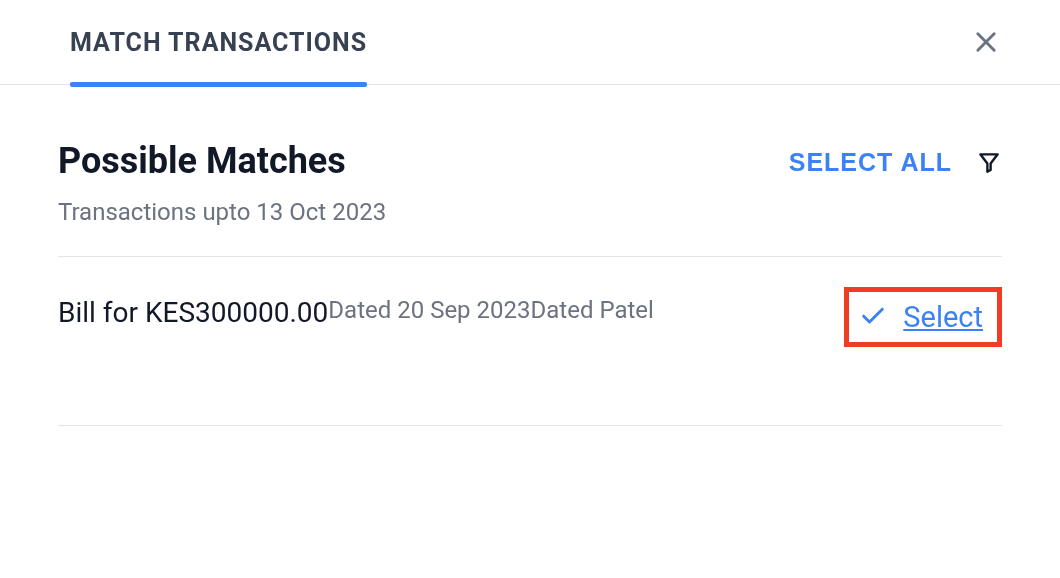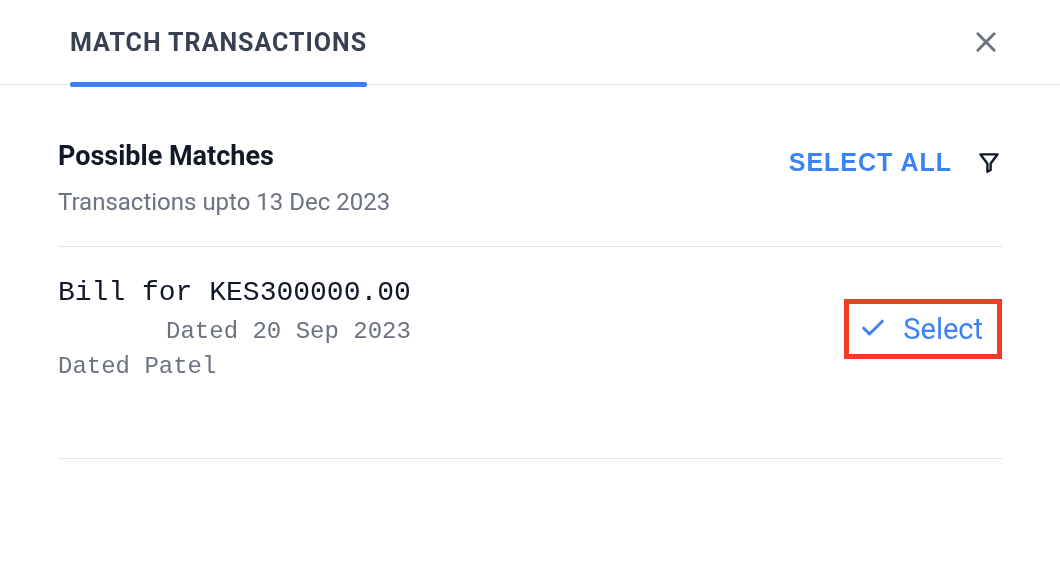--- a/index.html
+++ b/index.html
@@ -60,21 +60,21 @@
     .header-row {
       display: flex;
       align-items: flex-start;
       justify-content: space-between;
     }
     .header-left {
       display: flex;
       flex-direction: column;
     }
     .page-title {
-      font-size: 27px;
+      font-size: 36px;
       font-weight: 700;
       color: #111827;
       margin-bottom: 16px;
     }
     .subtitle {
       font-size: 24px;
       color: #6b7280;
       font-weight: 400;
     }
     .header-right {
@@ -105,22 +105,21 @@
     }
     .match-item {
       display: flex;
       align-items: center;
       justify-content: space-between;
       padding: 30px 0 78px 0;
       border-bottom: 1px solid #e4e4e4;
     }
     .match-left {
       display: flex;
-      flex-direction: column;
-      font-family: Liberation Mono, monospace;
+      flex-direction: row;
     }
     .match-title {
       font-size: 28px;
       color: #111827;
       font-weight: 400;
       margin-bottom: 10px;
     }
     .match-date {
       font-size: 24px;
       color: #6b7280;
@@ -139,40 +138,41 @@
       gap: 16px;
       cursor: pointer;
     }
     .select-btn-wrapper .check {
       color: #3b82f6;
     }
     .select-btn-text {
       font-size: 29px;
       color: #3b82f6;
       font-weight: 400;
+      text-decoration: underline;
     }
   </style>
 </head>
 <body>
 
 <div class="tab-bar">
   <div class="tab active">MATCH TRANSACTIONS</div>
   <div class="close-btn">
     <svg width="28" height="28" viewBox="0 0 24 24" fill="none" stroke="currentColor" stroke-width="2.5" stroke-linecap="round">
       <line x1="5" y1="5" x2="19" y2="19"></line>
       <line x1="19" y1="5" x2="5" y2="19"></line>
     </svg>
   </div>
 </div>
 
 <div class="content">
   <div class="header-row">
     <div class="header-left">
       <div class="page-title">Possible Matches</div>
-      <div class="subtitle">Transactions upto 13 Dec 2023</div>
+      <div class="subtitle">Transactions upto 13 Oct 2023</div>
     </div>
     <div class="header-right">
       <button class="select-all-btn">SELECT ALL</button>
       <div class="filter-btn">
         <svg width="26" height="26" viewBox="0 0 24 24" fill="none" stroke="currentColor" stroke-width="2.2" stroke-linejoin="round" stroke-linecap="round">
           <path d="M4 4h16l-6.5 8.5v6l-3 1.5v-7.5L4 4z"></path>
         </svg>
       </div>
     </div>
   </div>

